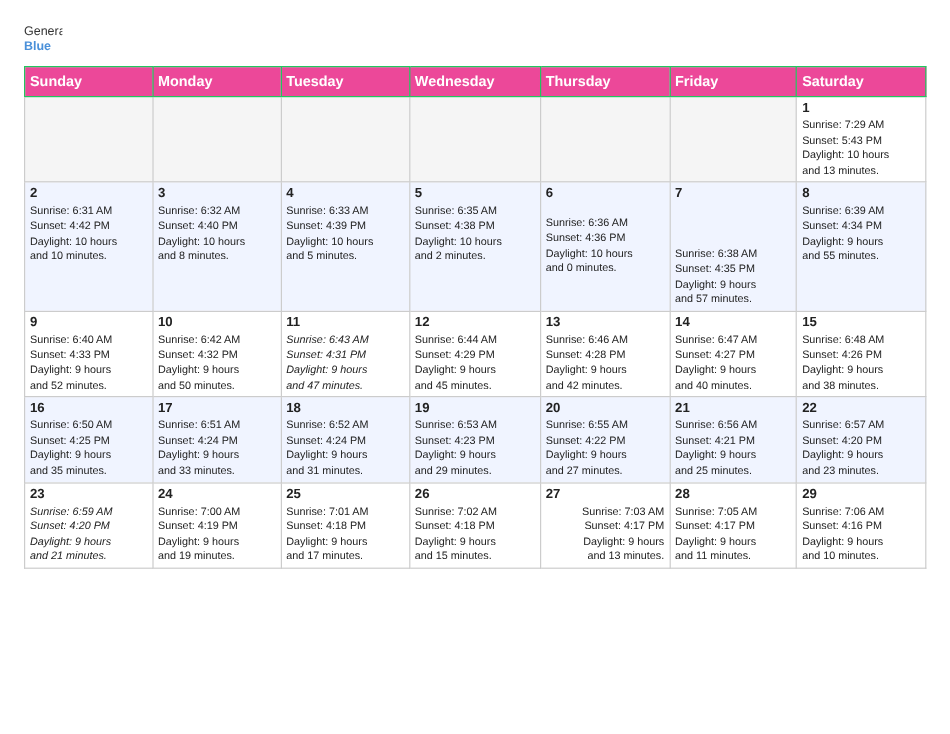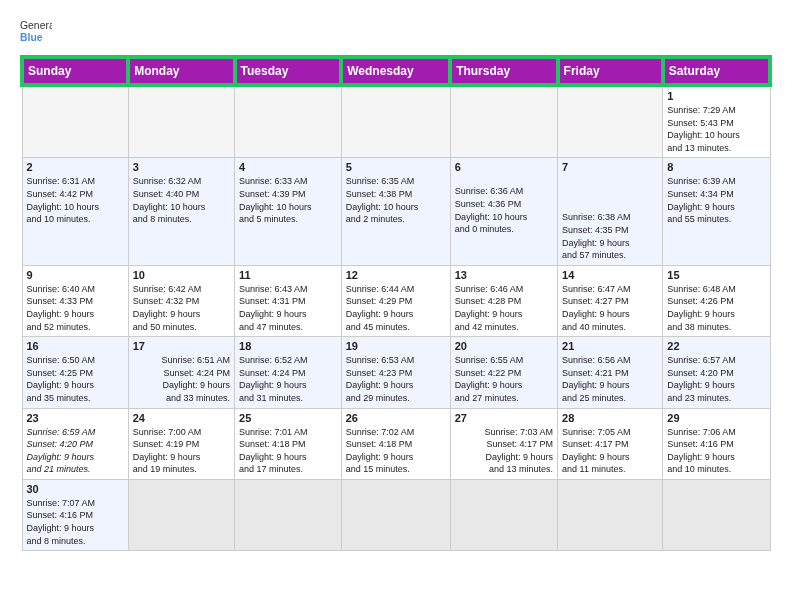--- a/index.html
+++ b/index.html
@@ -42,27 +42,27 @@
     .subtitle {
       font-size: 14px;
       color: #555;
     }
     .calendar {
       width: 100%;
       border-collapse: collapse;
       border: 1px solid #ccc;
     }
     .calendar th {
-      background: #a21caf;
+      background: #ec4899;
       color: #fff;
       font-size: 12px;
       font-weight: bold;
       padding: 5px 4px;
       text-align: left;
-      border: 4px solid #22c55e;
+      border: 1px solid #22c55e;
     }
     .calendar td {
       border: 1px solid #ccc;
       vertical-align: top;
       padding: 3px 4px;
       font-size: 9.5px;
       color: #222;
       width: 113px;
       min-height: 70px;
       height: 70px;
@@ -199,21 +199,21 @@
           </td>
           <td>
             <span class="day-number">10</span>
             <div class="day-info" style="white-space: pre-line;">Sunrise: 6:42 AM
 Sunset: 4:32 PM
 Daylight: 9 hours
 and 50 minutes.</div>
           </td>
           <td>
             <span class="day-number">11</span>
-            <div class="day-info" style="white-space: pre-line;">Sunrise: 6:43 AM
+            <div class="day-info" style="white-space: pre-line; font-style: italic;">Sunrise: 6:43 AM
 Sunset: 4:31 PM
 Daylight: 9 hours
 and 47 minutes.</div>
           </td>
           <td>
             <span class="day-number">12</span>
             <div class="day-info" style="white-space: pre-line;">Sunrise: 6:44 AM
 Sunset: 4:29 PM
 Daylight: 9 hours
 and 45 minutes.</div>
@@ -243,21 +243,21 @@
         <tr class="alt-row">
           <td>
             <span class="day-number">16</span>
             <div class="day-info" style="white-space: pre-line;">Sunrise: 6:50 AM
 Sunset: 4:25 PM
 Daylight: 9 hours
 and 35 minutes.</div>
           </td>
           <td>
             <span class="day-number">17</span>
-            <div class="day-info" style="white-space: pre-line; text-align: right;">Sunrise: 6:51 AM
+            <div class="day-info" style="white-space: pre-line;">Sunrise: 6:51 AM
 Sunset: 4:24 PM
 Daylight: 9 hours
 and 33 minutes.</div>
           </td>
           <td>
             <span class="day-number">18</span>
             <div class="day-info" style="white-space: pre-line;">Sunrise: 6:52 AM
 Sunset: 4:24 PM
 Daylight: 9 hours
 and 31 minutes.</div>
@@ -334,31 +334,16 @@
 Daylight: 9 hours
 and 11 minutes.</div>
           </td>
           <td>
             <span class="day-number">29</span>
             <div class="day-info" style="white-space: pre-line;">Sunrise: 7:06 AM
 Sunset: 4:16 PM
 Daylight: 9 hours
 and 10 minutes.</div>
           </td>
-        </tr>
-        <tr class="alt-row">
-          <td class="last-row">
-            <span class="day-number">30</span>
-            <div class="day-info" style="white-space: pre-line;">Sunrise: 7:07 AM
-Sunset: 4:16 PM
-Daylight: 9 hours
-and 8 minutes.</div>
-          </td>
-          <td class="empty last-row"></td>
-          <td class="empty last-row"></td>
-          <td class="empty last-row"></td>
-          <td class="empty last-row"></td>
-          <td class="empty last-row"></td>
-          <td class="empty last-row"></td>
         </tr>
       </tbody>
   </table>
 </div>
 
 </body></html>

